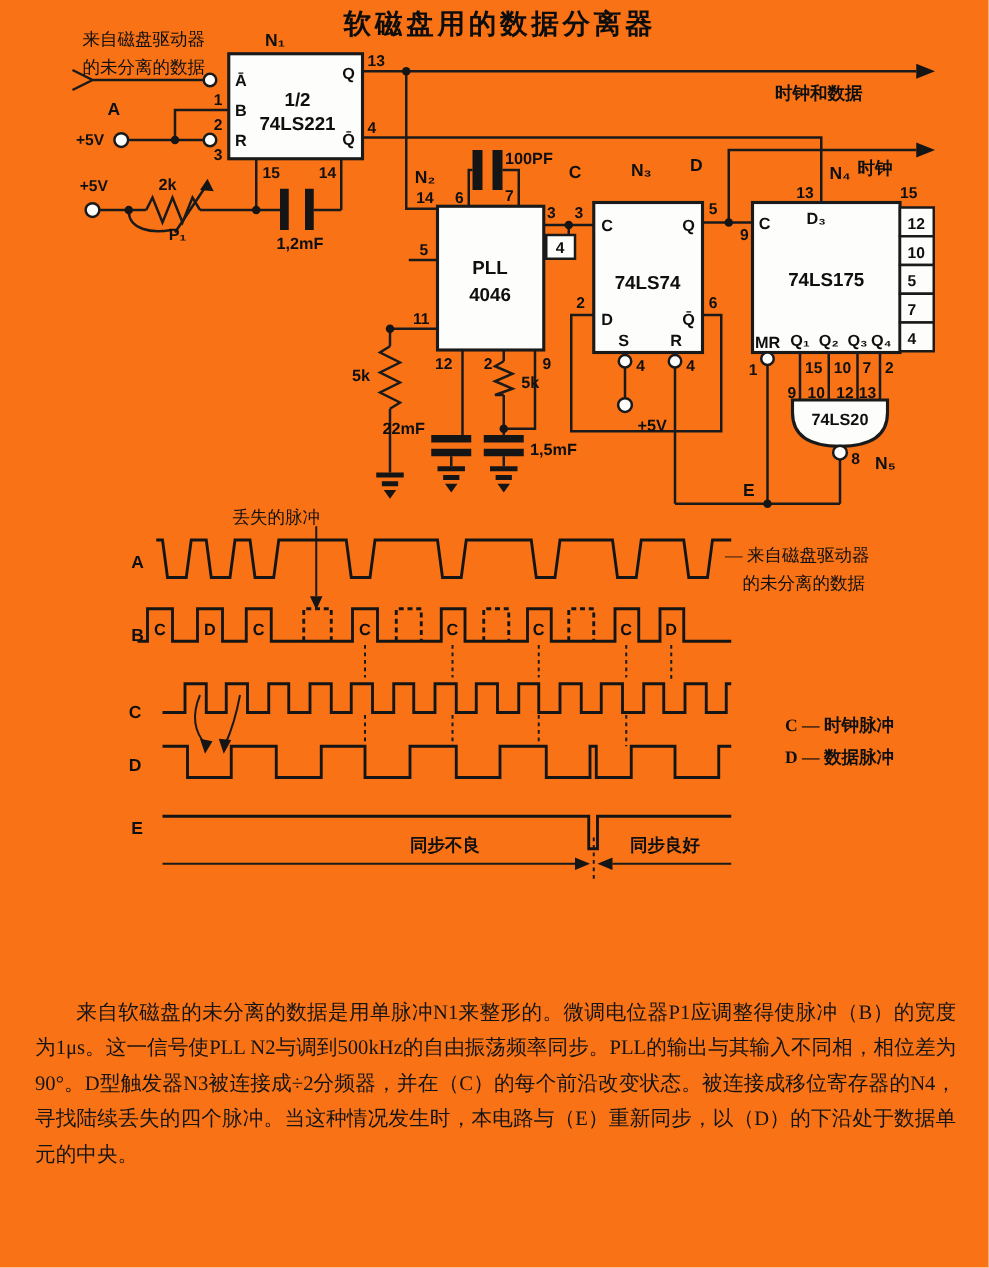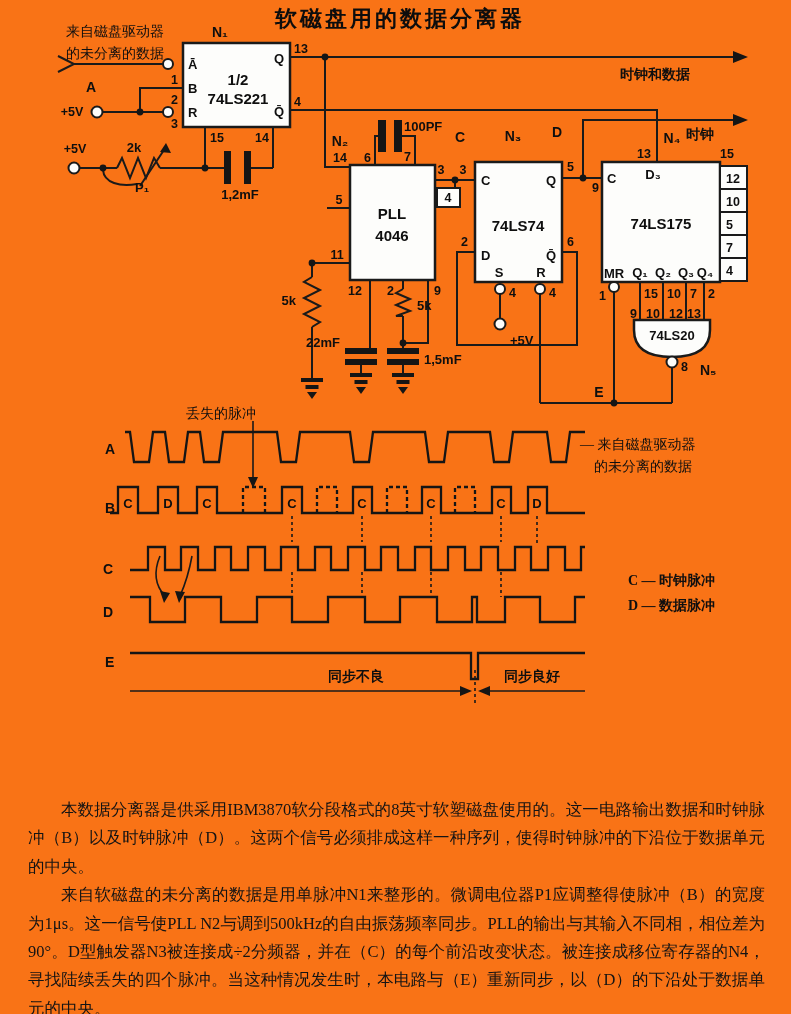--- a/index.html
+++ b/index.html
@@ -299,16 +299,15 @@
       </g>
 
       <g>
         <text class="cjb" x="628" y="585">C — 时钟脉冲</text>
         <text class="cjb" x="628" y="610">D — 数据脉冲</text>
       </g>
     </g>
   </svg>
 
   <div id="bodytext">
-    <p>本数据分离器是供采用IBM3870软分段格式的8英寸软塑磁盘使用的。这一电路输出数据和时钟脉冲（B）以及时钟脉冲（D）。这两个信号必须排成这样一种序列，使得时钟脉冲的下沿位于数据单元的中央。</p>
     <p>来自软磁盘的未分离的数据是用单脉冲N1来整形的。微调电位器P1应调整得使脉冲（B）的宽度为1μs。这一信号使PLL N2与调到500kHz的自由振荡频率同步。PLL的输出与其输入不同相，相位差为90°。D型触发器N3被连接成÷2分频器，并在（C）的每个前沿改变状态。被连接成移位寄存器的N4，寻找陆续丢失的四个脉冲。当这种情况发生时，本电路与（E）重新同步，以（D）的下沿处于数据单元的中央。</p>
   </div>
 </div>
 
 </body></html>

